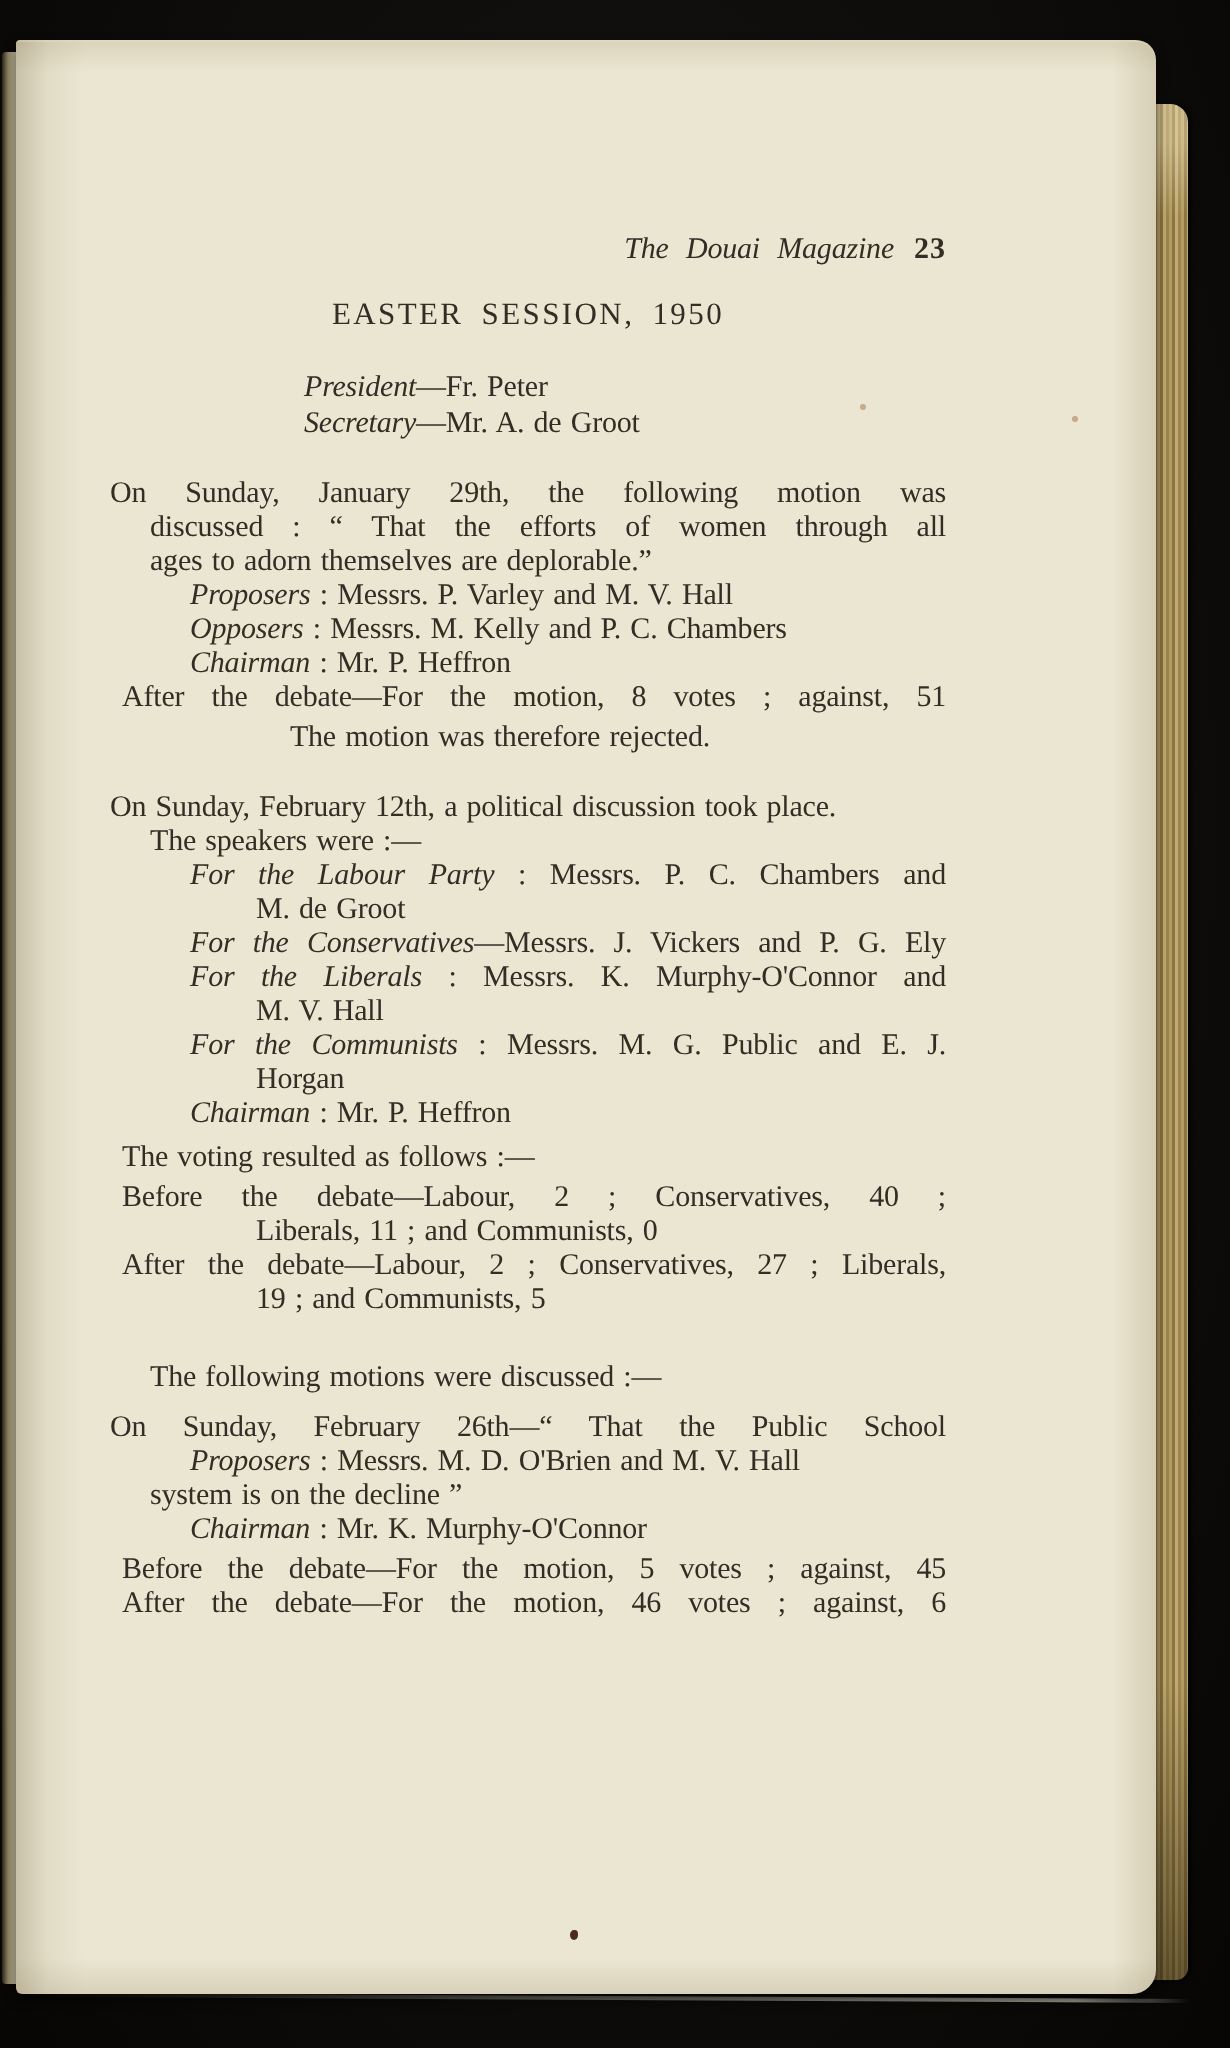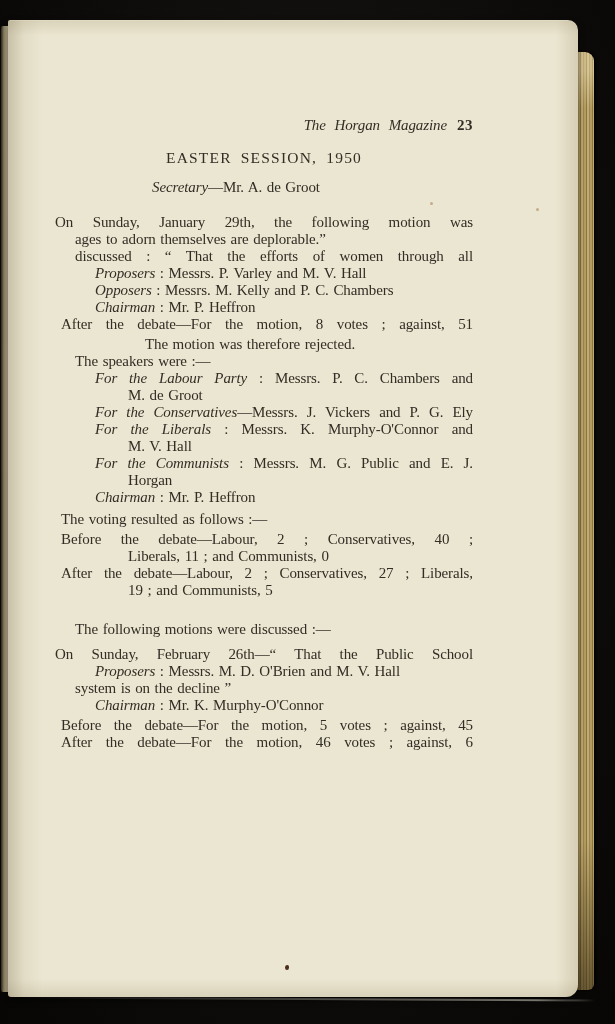--- a/index.html
+++ b/index.html
@@ -71,32 +71,34 @@
 <body>
 
 <div class="scene">
   <div class="gilt-edge"></div>
   <div class="gutter-edge"></div>
   <div class="bottom-rim"></div>
   <div class="corner-fold"></div>
 
   <div class="page">
     <div class="column">
-      <p class="ln running-hdr"><span class="it">The Horgan Magazine</span><span class="pgnum">23</span></p>
+      <p class="ln running-hdr"><span class="it">The Douai Magazine</span><span class="pgnum">23</span></p>
       <p class="ln ttl">EASTER SESSION, 1950</p>
       <div id="lines">
+          <p class="ln off gap-lg"><span class="it">President</span><span>—Fr. Peter</span></p>
           <p class="ln off"><span class="it">Secretary</span><span>—Mr. A. de Groot</span></p>
           <p class="ln p0 j gap-lg"><span>On Sunday, January 29th, the following motion was</span></p>
+          <p class="ln p1 j"><span>discussed : “ That the efforts of women through all</span></p>
           <p class="ln p1"><span>ages to adorn themselves are deplorable.”</span></p>
-          <p class="ln p1 j"><span>discussed : “ That the efforts of women through all</span></p>
           <p class="ln role"><span class="it">Proposers</span><span> :  Messrs. P. Varley and M. V. Hall</span></p>
           <p class="ln role"><span class="it">Opposers</span><span> :  Messrs. M. Kelly and P. C. Chambers</span></p>
           <p class="ln role"><span class="it">Chairman</span><span> :  Mr. P. Heffron</span></p>
           <p class="ln vote j"><span>After the debate—For the motion, 8 votes ; against, 51</span></p>
           <p class="ln ctr gap-xs"><span>The motion was therefore rejected.</span></p>
+          <p class="ln p0 gap-lg"><span>On Sunday, February 12th, a political discussion took place.</span></p>
           <p class="ln p1"><span>The speakers were :—</span></p>
           <p class="ln role j"><span class="it">For the Labour Party</span><span> :  Messrs. P. C. Chambers and</span></p>
           <p class="ln cont2"><span>M. de Groot</span></p>
           <p class="ln role j"><span class="it">For the Conservatives</span><span>—Messrs. J. Vickers and P. G. Ely</span></p>
           <p class="ln role j"><span class="it">For the Liberals</span><span> :  Messrs. K. Murphy-O'Connor and</span></p>
           <p class="ln cont2"><span>M. V. Hall</span></p>
           <p class="ln role j"><span class="it">For the Communists</span><span> :  Messrs. M. G. Public and E. J.</span></p>
           <p class="ln cont2"><span>Horgan</span></p>
           <p class="ln role"><span class="it">Chairman</span><span> :  Mr. P. Heffron</span></p>
           <p class="ln vote gap-sm"><span>The voting resulted as follows :—</span></p>

